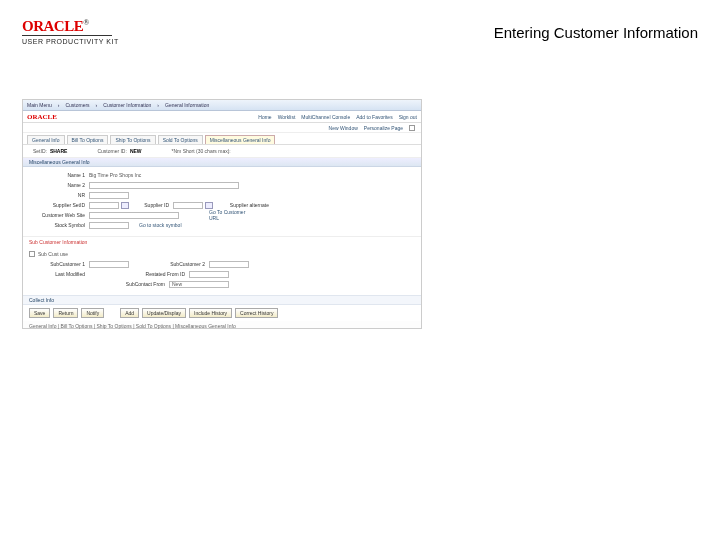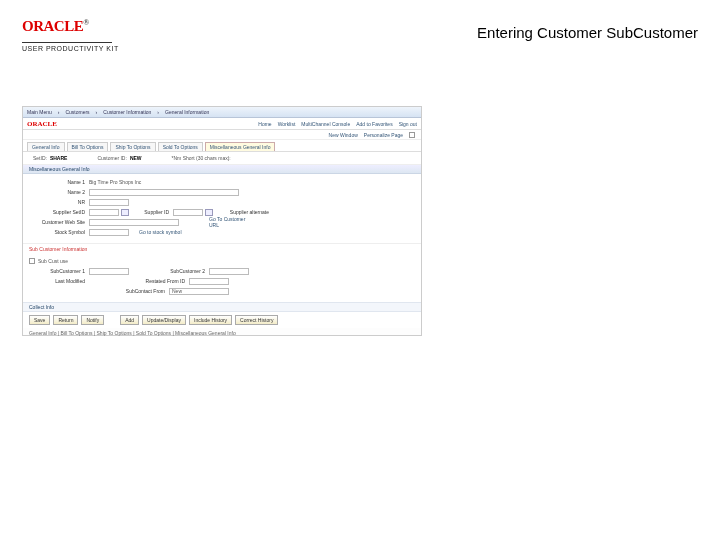--- a/index.html
+++ b/index.html
@@ -10,21 +10,21 @@
     position: relative; overflow: hidden;
   }
   .header {
     display: flex; justify-content: space-between; align-items: flex-start;
     padding: 18px 22px 8px 22px;
   }
   .logo-block { display: flex; flex-direction: column; gap: 2px; }
   .oracle-logo {
     font-family: Georgia, 'Times New Roman', serif;
     color: #d00; font-weight: bold; font-size: 15px; letter-spacing: -0.5px;
-    border-bottom: 1px solid #333; padding-bottom: 7px; width: 90px;
+    border-bottom: 1px solid #333; padding-bottom: 0; width: 90px;
   }
   .oracle-tm { font-size: 8px; color: #555; vertical-align: super; }
   .upk-text { font-size: 7px; color: #222; letter-spacing: 0.5px; }
   .page-title { font-size: 15px; color: #000; margin-top: 6px; }
   .content { display: flex; padding: 46px 22px 0 22px; gap: 14px; }
   .shot-col { width: 400px; }
   .shot-img {
     width: 400px; height: 230px; border: 1px solid #ccc; background: #fdfdfd;
     position: relative; font-size: 5px; color: #555;
   }
@@ -100,21 +100,21 @@
 </head>
 <body>
 
 <div class="header">
   <div class="logo-block">
     <div class="oracle-logo">
       <span>ORACLE</span><span class="oracle-tm">®</span>
     </div>
     <div class="upk-text">USER PRODUCTIVITY KIT</div>
   </div>
-  <div class="page-title">Entering Customer SubCustomer</div>
+  <div class="page-title">Entering Customer Information</div>
 </div>
 
 <div class="content">
   <div class="shot-col">
     <div class="shot-img">
       <div class="shot-topbar">
         <span>Main Menu</span>›
         <span>Customers</span>›
         <span>Customer Information</span>›
         <span>General Information</span>

